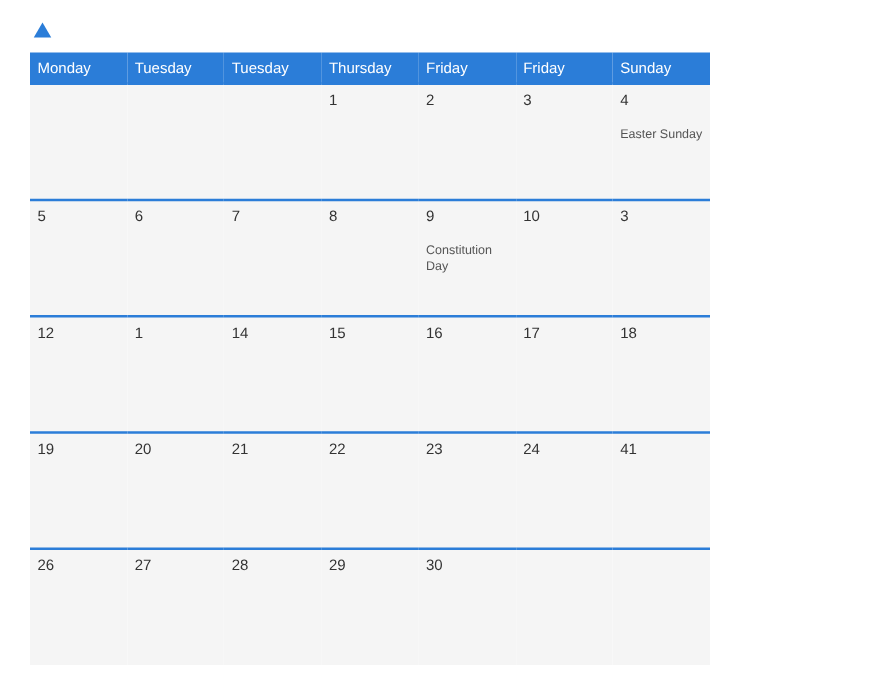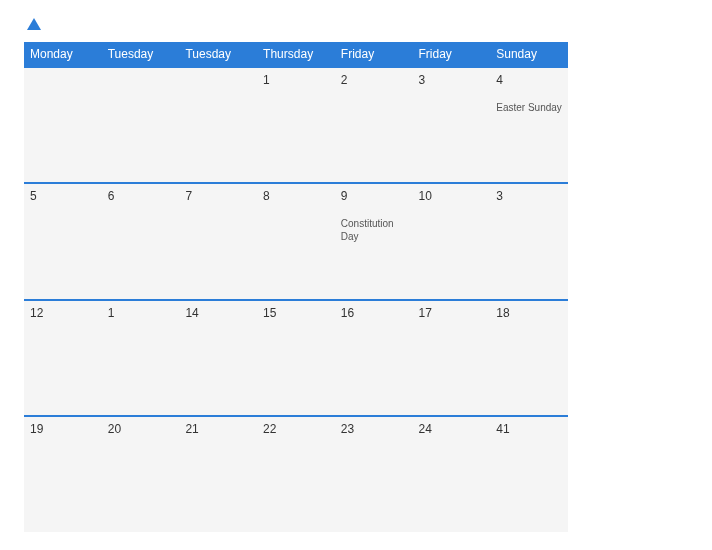--- a/index.html
+++ b/index.html
@@ -230,15 +230,34 @@
           <td>
             <span class="day-number">23</span>
           </td>
           <td>
             <span class="day-number">24</span>
           </td>
           <td>
             <span class="day-number">41</span>
           </td>
         </tr>
+        <tr>
+          <td>
+            <span class="day-number">26</span>
+          </td>
+          <td>
+            <span class="day-number">27</span>
+          </td>
+          <td>
+            <span class="day-number">28</span>
+          </td>
+          <td>
+            <span class="day-number">29</span>
+          </td>
+          <td>
+            <span class="day-number">30</span>
+          </td>
+          <td class="empty"></td>
+          <td class="empty"></td>
+        </tr>
       </tbody>
   </table>
 </div>
 
 </body></html>

